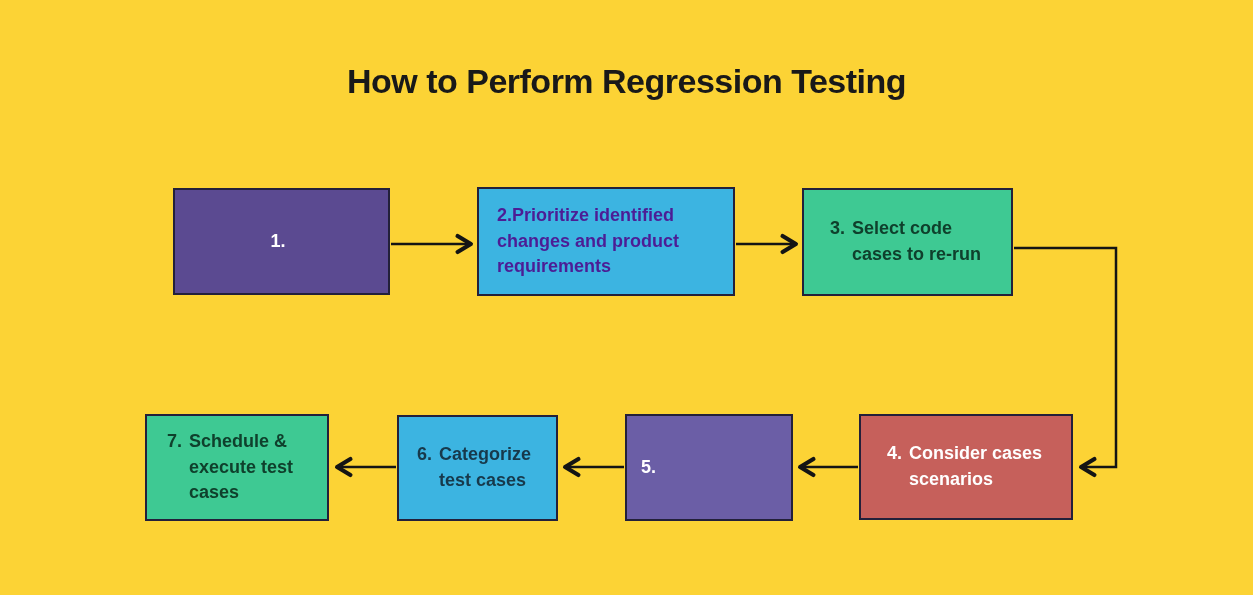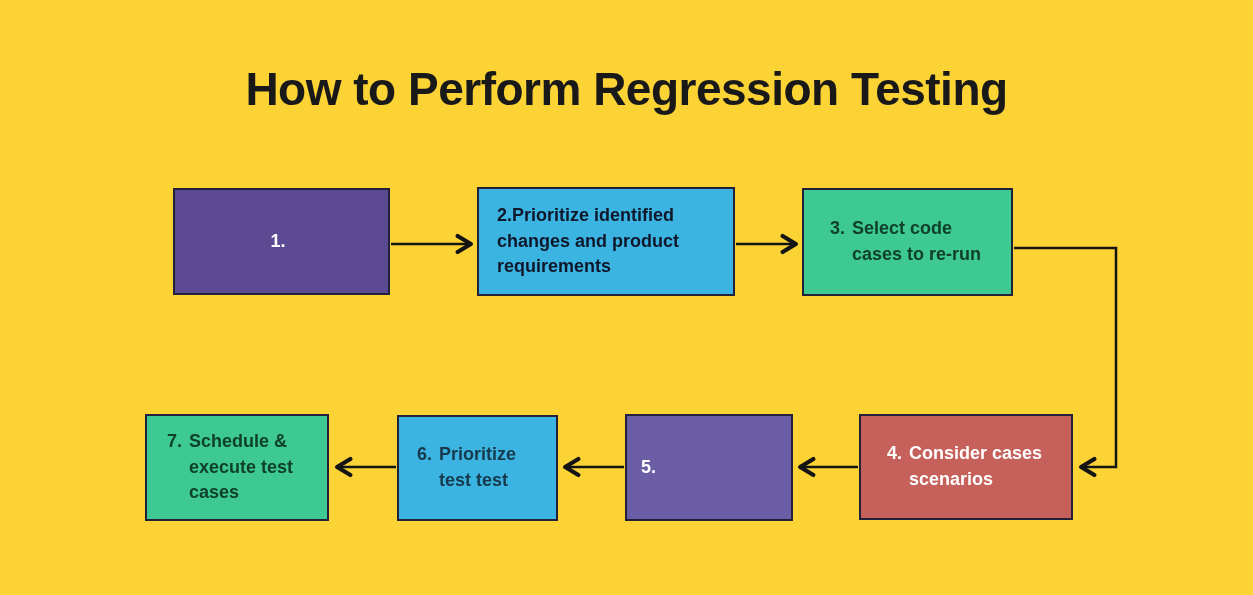--- a/index.html
+++ b/index.html
@@ -9,21 +9,21 @@
   }
   .canvas {
     position: relative;
     width: 1253px; height: 595px;
     background: #fcd335;
   }
   .title {
     position: absolute;
     top: 62px; left: 0; right: 0;
     text-align: center;
-    font-size: 46px;
+    font-size: 34px;
     font-weight: 700;
     letter-spacing: -0.5px;
     color: #191919;
   }
   .arrows {
     position: absolute;
     top: 0; left: 0;
     width: 1253px; height: 595px;
     pointer-events: none;
   }
@@ -74,21 +74,21 @@
     <path d="M624 467 H566" fill="none" stroke="#141414" stroke-width="2.5" marker-end="url(#chev)"></path>
     <path d="M396 467 H338" fill="none" stroke="#141414" stroke-width="2.5" marker-end="url(#chev)"></path>
   </svg>
 
   <div class="box b1" style="background: rgb(91, 74, 145); color: rgb(255, 255, 255);">
     <div class="step">
       <span class="num">1.</span>
     </div>
   </div>
 
-  <div class="box b2" style="background: rgb(60, 180, 225); color: #0f172a;">
+  <div class="box b2" style="background: rgb(60, 180, 225); color: #4c1d95;">
     <div class="step inline-num">
       <span class="num">2.</span><span class="lbl">Prioritize identified changes and product requirements</span>
     </div>
   </div>
 
   <div class="box b3" style="background: rgb(62, 201, 147); color: rgb(15, 64, 44);">
     <div class="step">
       <span class="num">3.</span>
       <span class="lbl">Select code cases to re-run</span>
     </div>
@@ -103,21 +103,21 @@
 
   <div class="box b5" style="background: rgb(107, 94, 166); color: rgb(255, 255, 255);">
     <div class="step">
       <span class="num">5.</span>
     </div>
   </div>
 
   <div class="box b6" style="background: rgb(60, 180, 225); color: rgb(23, 57, 75);">
     <div class="step">
       <span class="num">6.</span>
-      <span class="lbl">Prioritize test test</span>
+      <span class="lbl">Categorize test cases</span>
     </div>
   </div>
 
   <div class="box b7" style="background: rgb(62, 201, 147); color: rgb(15, 64, 44);">
     <div class="step">
       <span class="num">7.</span>
       <span class="lbl">Schedule &amp; execute test cases</span>
     </div>
   </div>
 

